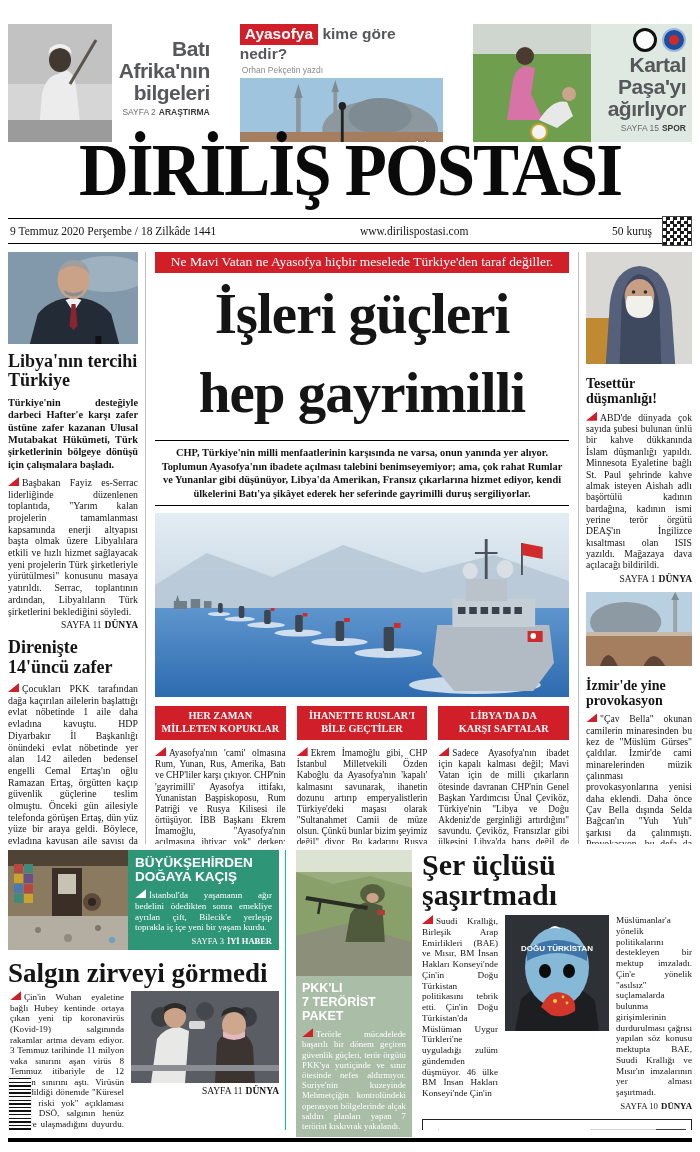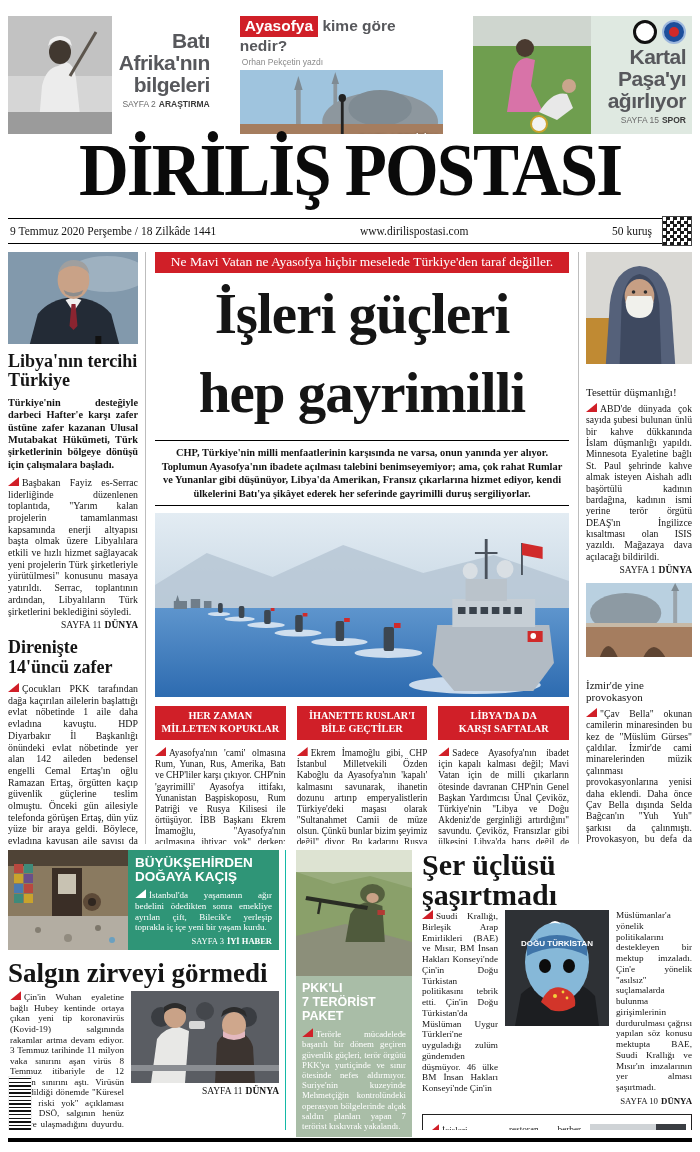--- a/index.html
+++ b/index.html
@@ -1,21 +1,21 @@
 <!DOCTYPE html>
 <html><head>
 <meta charset="utf-8">
 <style>
   * { margin:0; padding:0; box-sizing:border-box; }
   html,body { background:#e8e8e8; }
   .page { position:relative; width:700px; height:1152px; background:#fff;
           font-family:"Liberation Serif", serif; color:#151515; overflow:hidden; margin:0 auto; }
 
   
-  .promos { position:absolute; top:16px; left:8px; width:684px; height:118px; display:flex; gap:30px; }
+  .promos { position:absolute; top:24px; left:8px; width:684px; height:118px; display:flex; gap:30px; }
   .promo { position:relative; overflow:hidden; }
   .promo-left { width:216px; display:flex; gap:6px; }
   .promo-left .ph { width:104px; height:118px; flex:none; }
   .promo-left .txt { flex:1; text-align:right; padding-top:14px; }
   .promo-title { font-family:"Liberation Sans", sans-serif; font-weight:bold; color:#57585c;
                  font-size:21px; line-height:1.04; white-space:pre-line; letter-spacing:-0.5px; }
   .pageref-sm { font-family:"Liberation Sans", sans-serif; font-size:8.5px; color:#6b6b6b; margin-top:4px; }
   .pageref-sm b { color:#3a3a3a; margin-left:3px; }
   .promo-mid { width:218px; }
   .promo-mid .head { font-family:"Liberation Sans", sans-serif; font-weight:bold; font-size:15.5px; color:#57585c; }
@@ -48,21 +48,21 @@
   
   .grid { position:absolute; top:252px; left:8px; width:684px; height:592px; display:flex; }
   .col-left { width:138px; flex:none; border-right:1px solid #bdbdbd; padding-right:7px; overflow:hidden; }
   .col-center { flex:1; padding:0 9px; overflow:hidden; }
   .col-right { width:114px; flex:none; border-left:1px solid #bdbdbd; padding-left:7px; overflow:hidden; }
 
   .ph { background:#d946ef; display:block; }
   .ph svg { display:block; width:100%; height:100%; }
 
   .hl-md { font-size:18px; font-weight:bold; line-height:1.08; margin:8px 0 6px; }
-  .hl-sm { font-size:11px; font-weight:normal; line-height:1.1; margin:22px 0 5px; }
+  .hl-sm { font-size:14px; font-weight:bold; line-height:1.1; margin:12px 0 5px; }
   .lede  { font-size:10.3px; font-weight:bold; text-align:justify; line-height:1.2; margin-bottom:6px; }
   .body-txt { font-size:9.9px; text-align:justify; line-height:1.18; }
   .pageref { font-size:9.5px; text-align:right; margin-top:3px; }
   .pageref b { margin-left:3px; }
   .tri { display:inline-block; width:11px; height:9px; background:#d01f28;
          clip-path:polygon(0 100%,100% 0,100% 100%); margin-right:3px; }
   .tri.w { background:#fff; }
 
   .kicker { background:#d01f28; color:#fff; text-align:center; font-size:13.5px; padding:2px 0 3px; }
   .lead-hl { font-size:57px; font-weight:bold; text-align:center; line-height:1.38;
@@ -99,21 +99,21 @@
              repeating-linear-gradient(0deg,#111 0 1.5px,#fff 1.5px 3.6px); border:1px solid #eee; }
 
   .b-mid { width:116px; flex:none; display:flex; flex-direction:column; }
   .soldier-ph { height:126px; flex:none; }
   .pkk-box { flex:1; background:#a9bda7; color:#fff; padding:6px 6px; }
   .pkk-title { font-family:"Liberation Sans", sans-serif; font-weight:bold; font-size:12.5px;
                line-height:1.1; white-space:pre-line; }
   .pkk-body { font-size:8.8px; text-align:justify; line-height:1.16; margin-top:5px; }
 
   .b-right { flex:1; display:flex; flex-direction:column; overflow:hidden; }
-  .ser-hl { font-size:30px; line-height:1.0; }
+  .ser-hl { font-size:30px; line-height:1.0; margin-bottom:5px; }
   .ser-row { display:flex; gap:7px; }
   .ser-col { flex:1; font-size:9.2px; text-align:justify; line-height:1.17; }
   .ser-ph { width:104px; height:116px; flex:none; }
   .ser-col .pageref { font-size:8.8px; }
   .ceza-box { border:1px solid #222; margin-top:8px; padding:4px 5px; flex:1; }
   .ceza-hl { background:#e4e4e4; text-align:center; font-size:22px; padding:1px 0 3px; }
   .ceza-row { display:flex; gap:7px; margin-top:5px; }
   .ceza-col { flex:1; font-size:9.2px; text-align:justify; line-height:1.17; }
   .ceza-ph { width:96px; height:84px; flex:none; }
 

